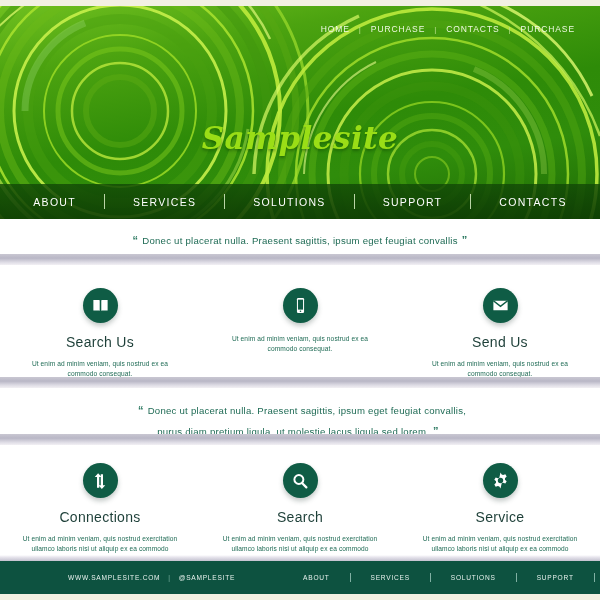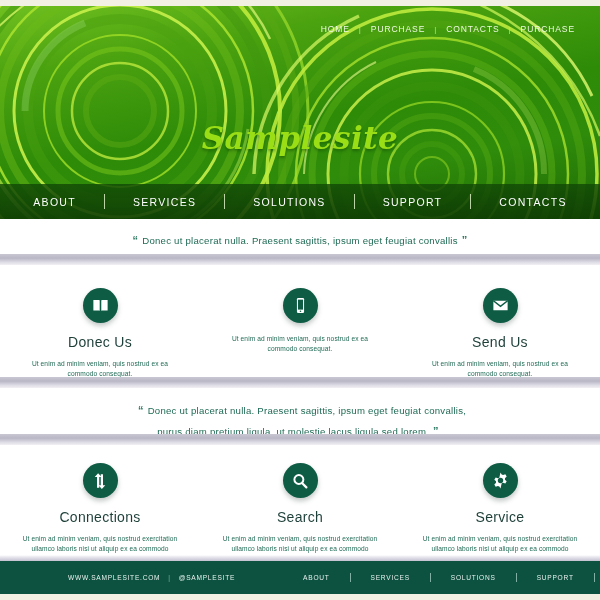--- a/index.html
+++ b/index.html
@@ -188,21 +188,21 @@
 
   <div class="band-white" style="top:265px; height:112px;"></div>
   <div class="cols" style="top:288px;">
 
     <div class="col">
       <div class="icon-circle">
         <svg width="19" height="19" viewBox="0 0 24 24" fill="#ffffff">
           <path d="M3 5h7.2c.5 0 .8.3.8.8V19c0-.5-.3-.8-.8-.8H3V5zm18 0h-7.2c-.5 0-.8.3-.8.8V19c0-.5.3-.8.8-.8H21V5z"></path>
         </svg>
       </div>
-      <h3>Donec Us</h3>
+      <h3>Search Us</h3>
       <p>Ut enim ad minim veniam, quis nostrud ex ea commodo consequat.</p>
     </div>
 
     <div class="col">
       <div class="icon-circle">
         <svg width="19" height="19" viewBox="0 0 24 24" fill="#ffffff">
           <rect x="7.5" y="2.5" width="9" height="19" rx="1.6"></rect>
           <rect x="8.8" y="4.6" width="6.4" height="12.6" fill="#0f5c45"></rect>
           <circle cx="12" cy="19.3" r="1" fill="#0f5c45"></circle>
         </svg>

